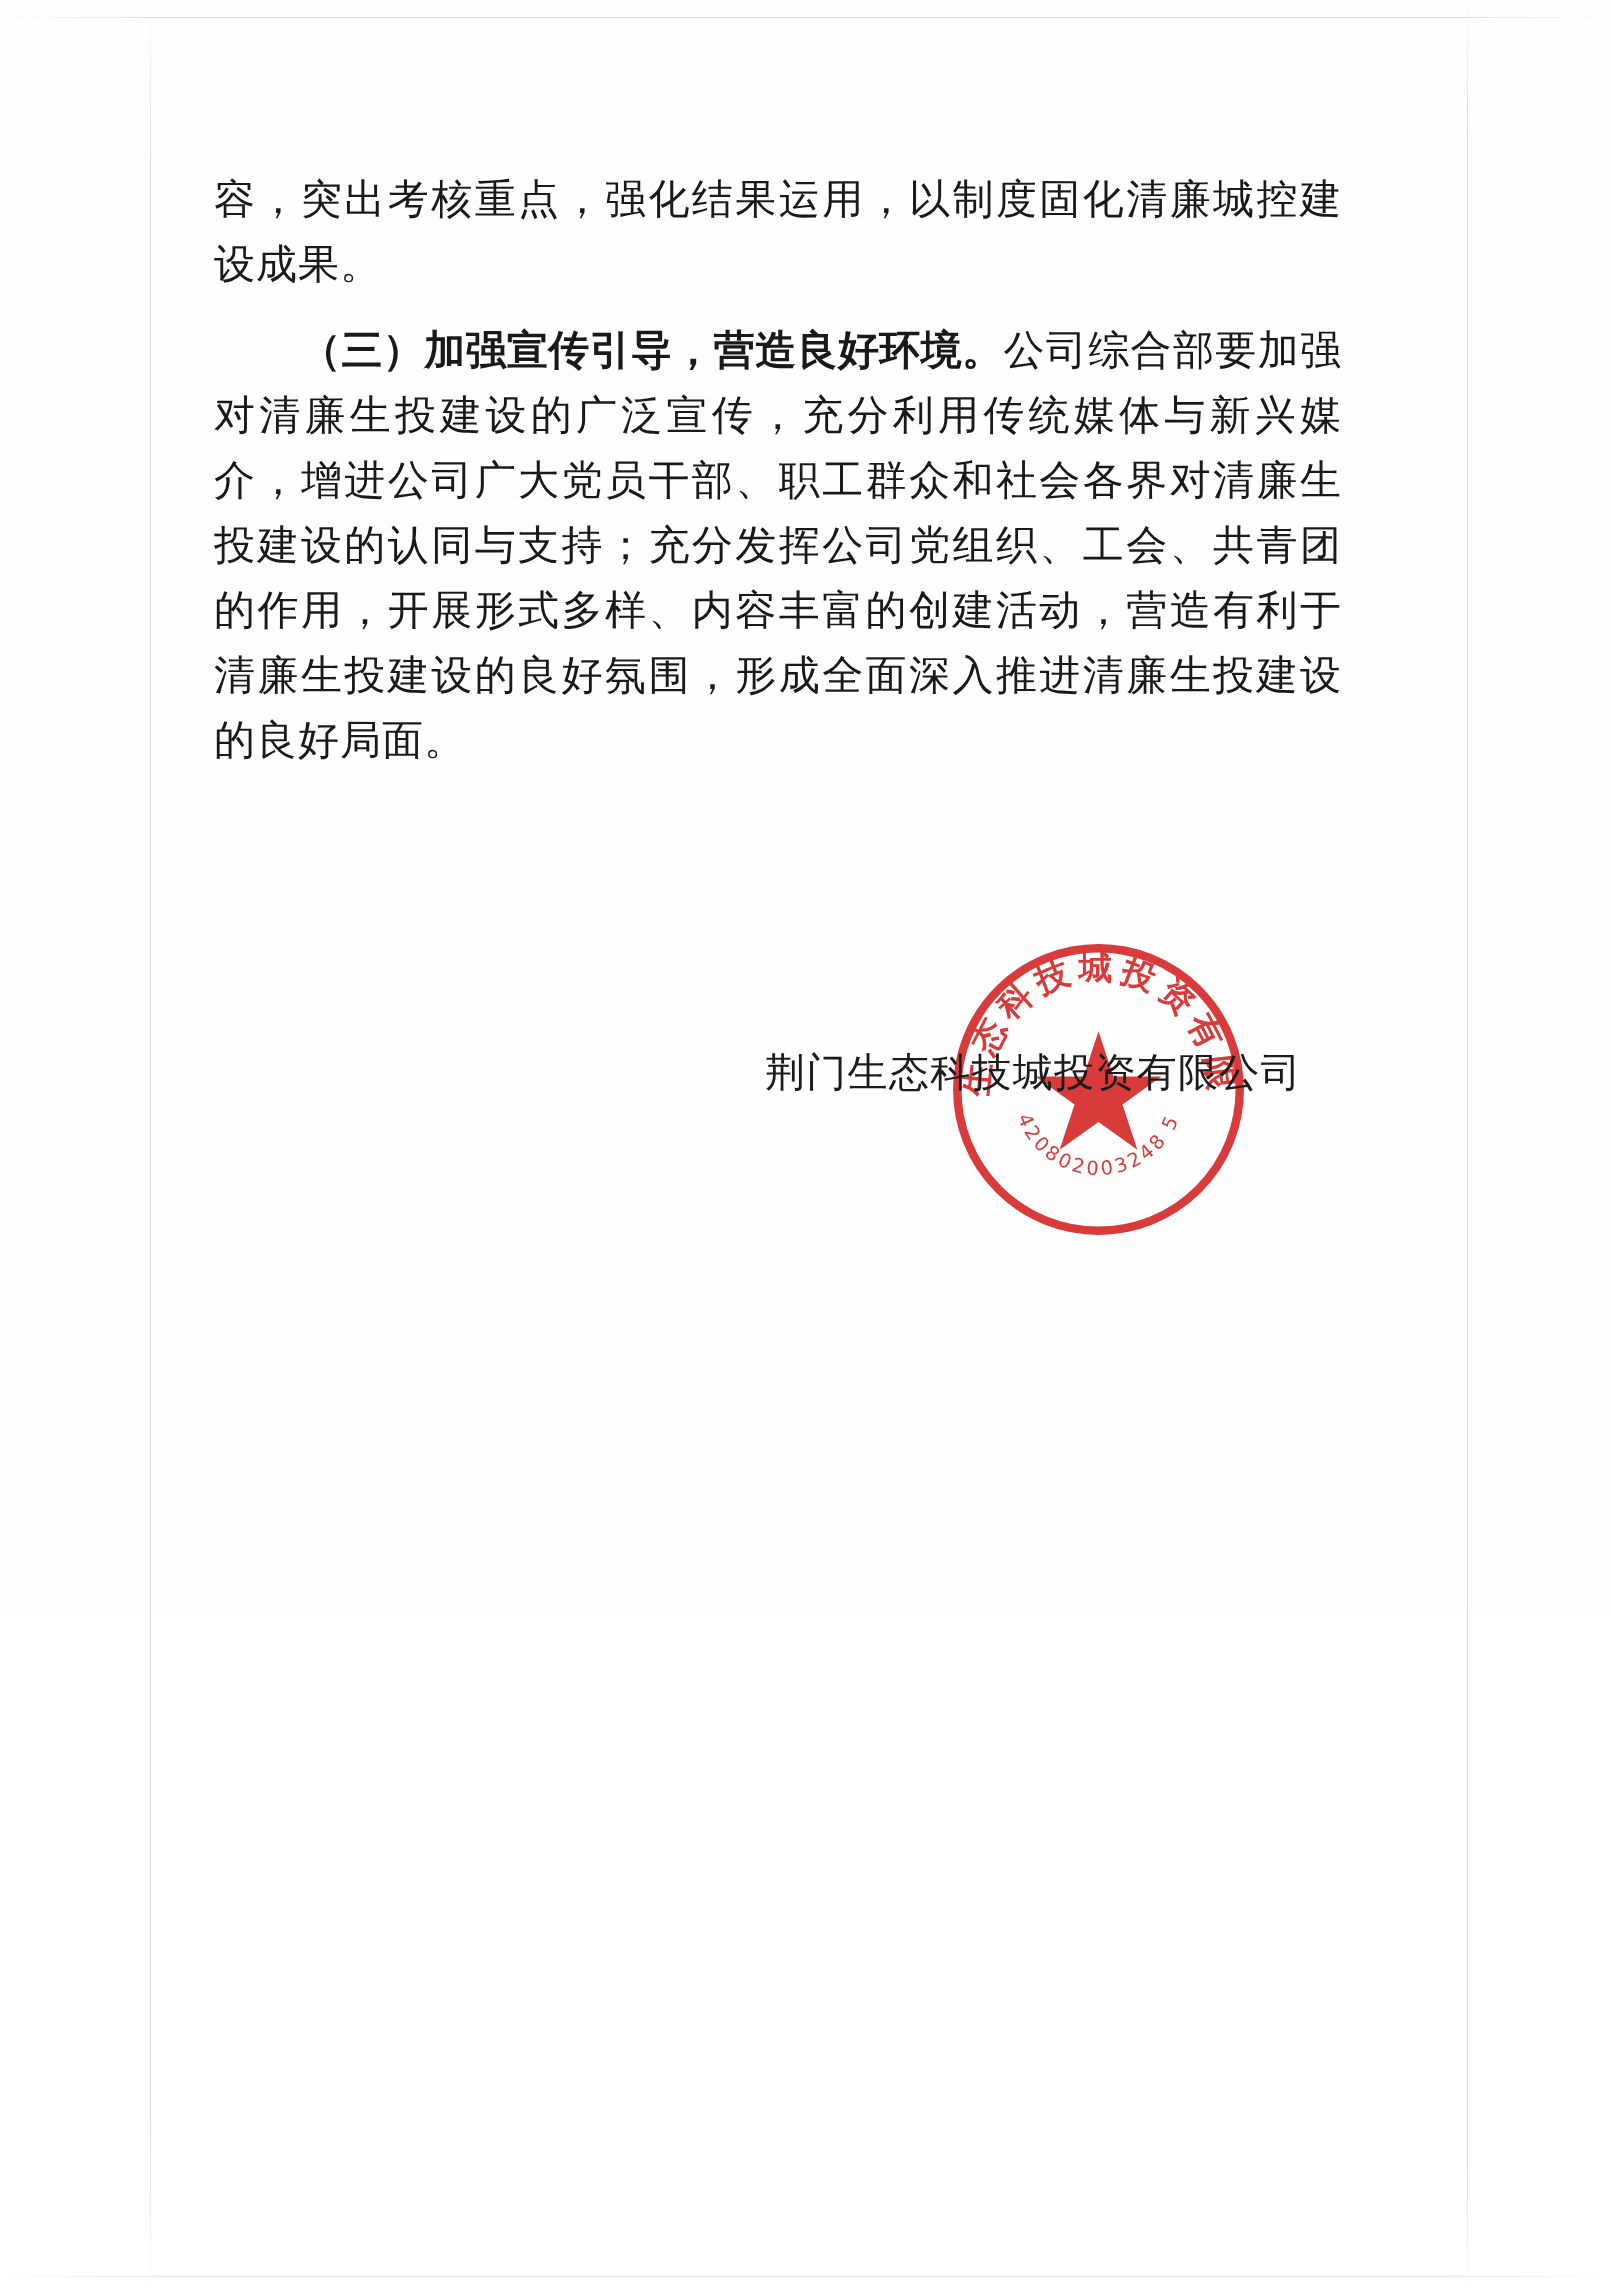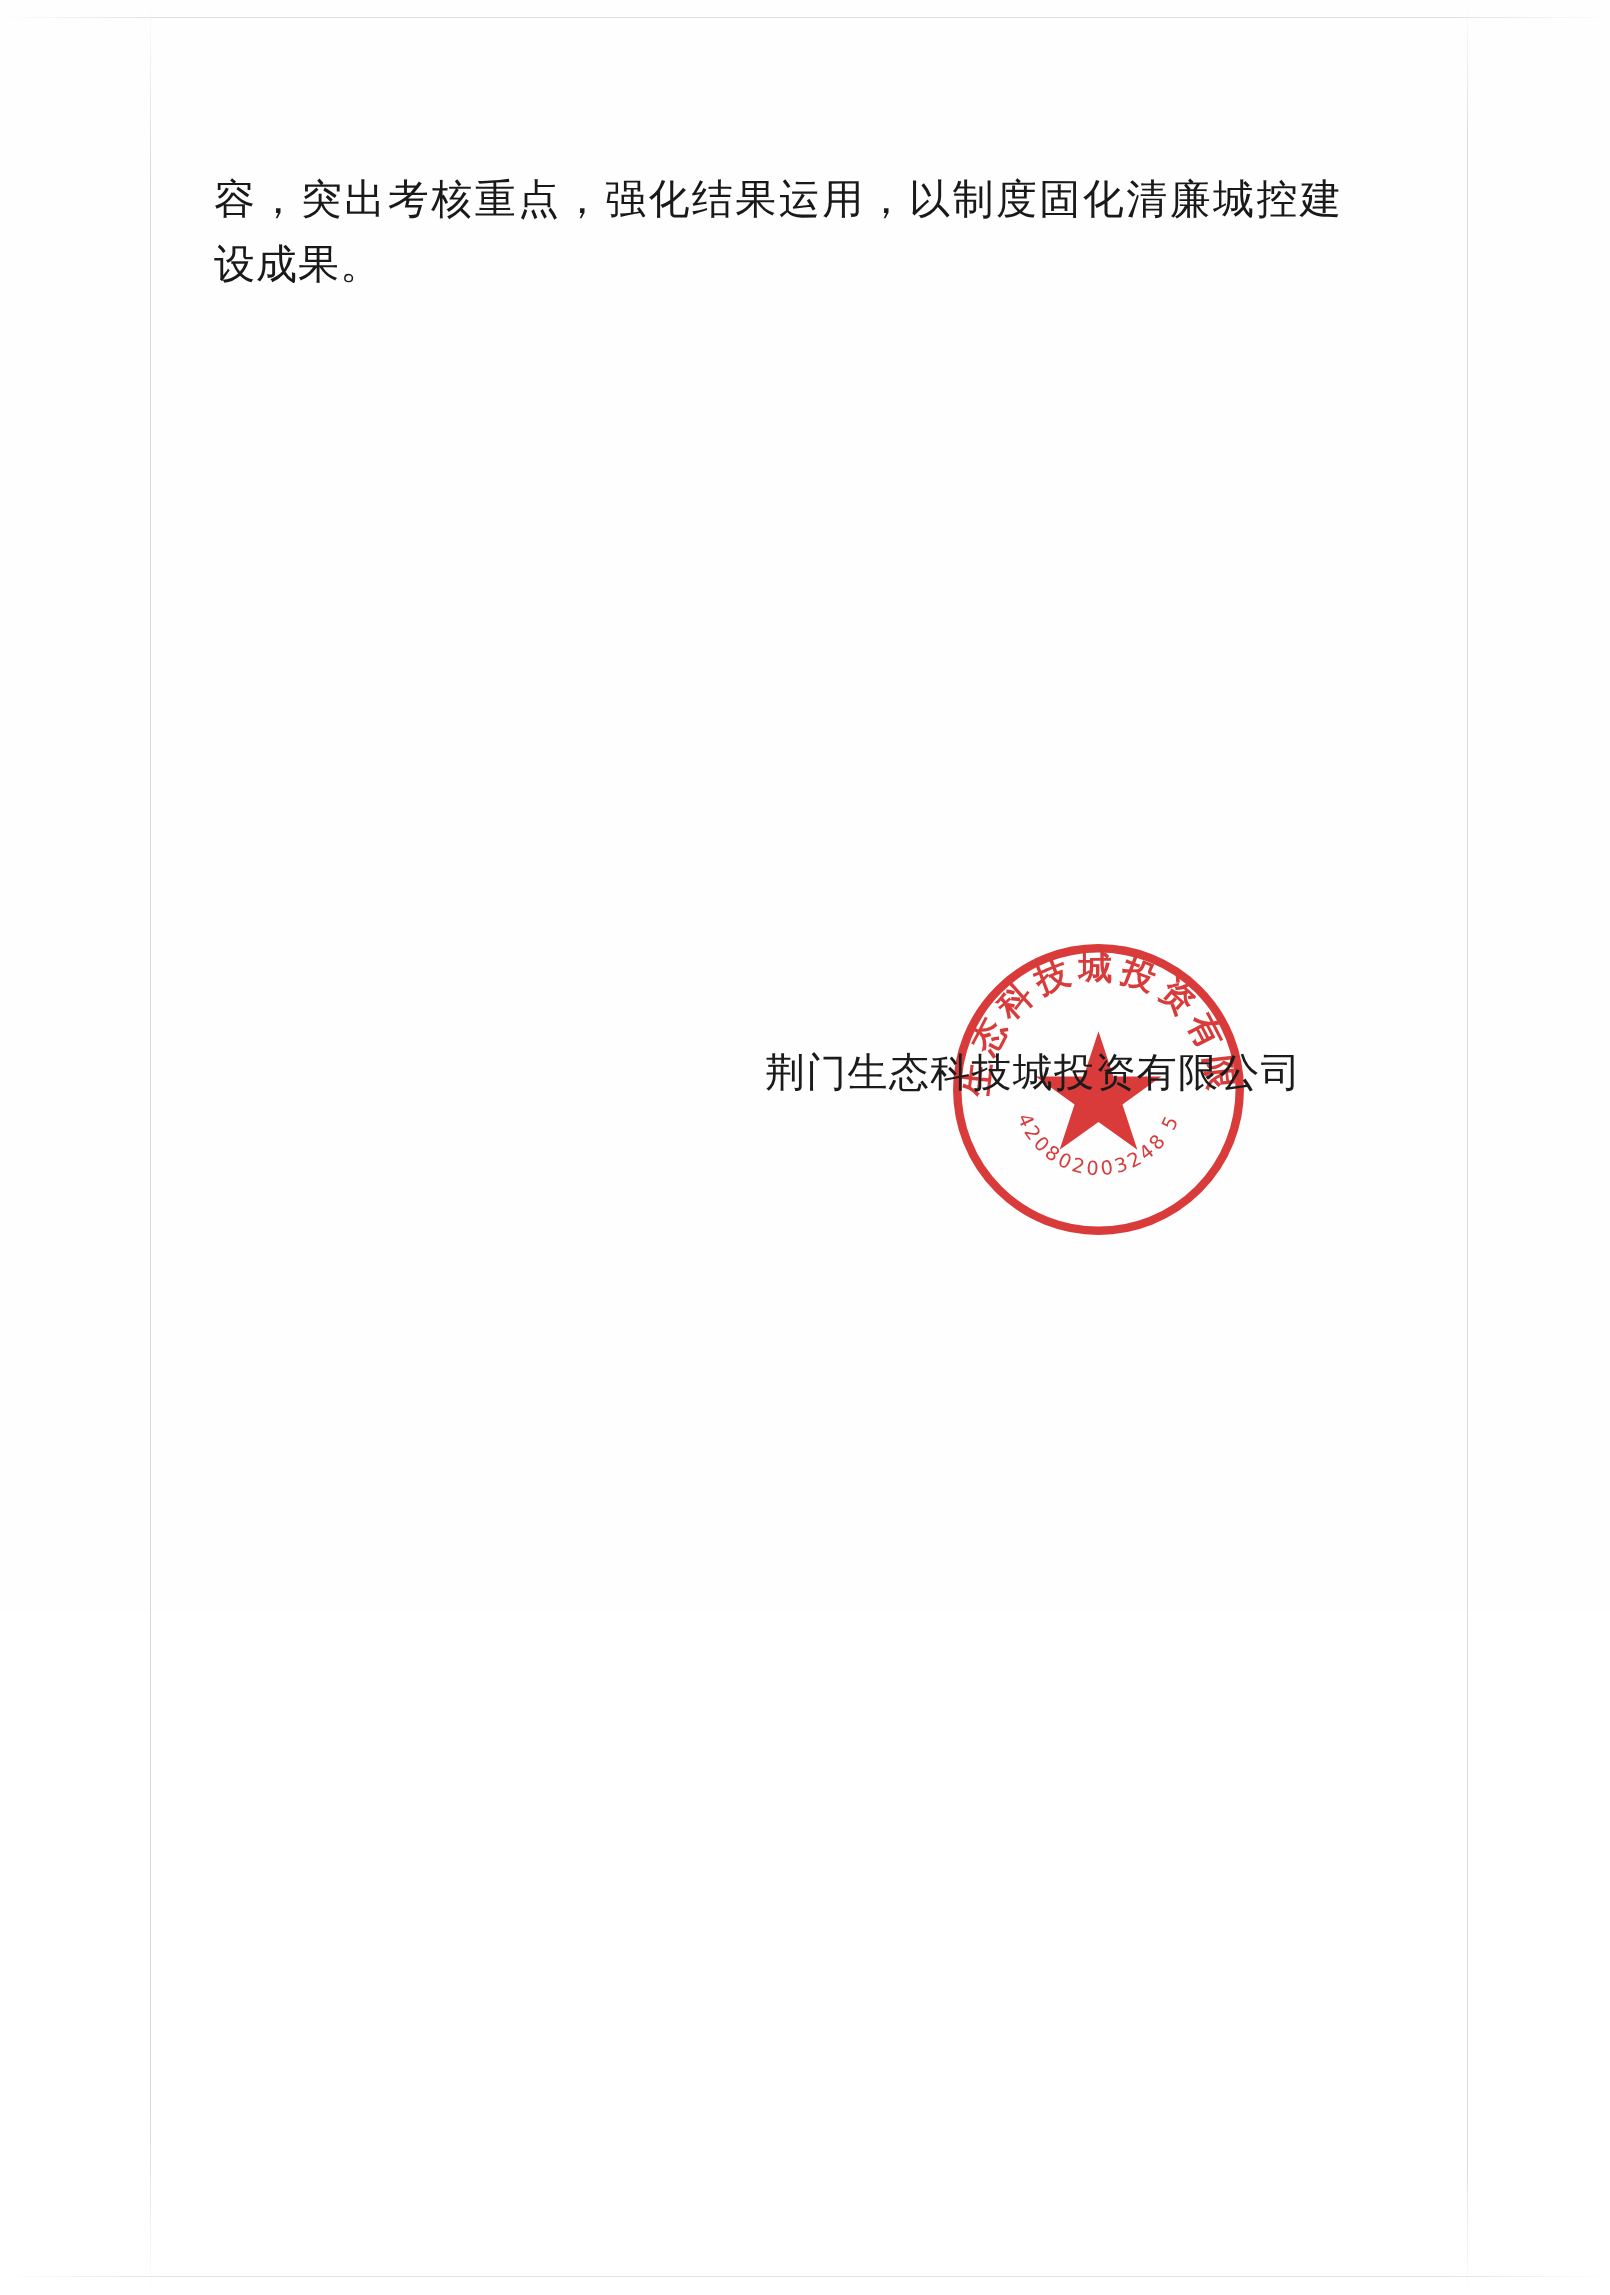--- a/index.html
+++ b/index.html
@@ -131,20 +131,21 @@
 
   <div class="scan-edge-top"></div>
   <div class="scan-edge-left"></div>
   <div class="scan-edge-right"></div>
   <div class="scan-edge-bottom"></div>
 
   <div class="doc-body">
 
     <p class="para">容，突出考核重点，强化结果运用，以制度固化清廉城控建设成果。</p>
 
+    <p class="para indent"><span class="heading-run">（三）加强宣传引导，营造良好环境。</span><span>公司综合部要加强对清廉生投建设的广泛宣传，充分利用传统媒体与新兴媒介，增进公司广大党员干部、职工群众和社会各界对清廉生投建设的认同与支持；充分发挥公司党组织、工会、共青团的作用，开展形式多样、内容丰富的创建活动，营造有利于清廉生投建设的良好氛围，形成全面深入推进清廉生投建设的良好局面。</span></p>
 
   </div>
 
   <div class="seal">
     <svg width="311" height="311" viewBox="0 0 480 480" xmlns="http://www.w3.org/2000/svg">
       <defs>
         <path id="sealArcTop" d="M 70,240 A 170,170 0 0 1 410,240" fill="none"></path>
         <path id="sealArcBottom" d="M 108,240 A 132,132 0 0 0 372,240" fill="none"></path>
       </defs>
       <circle cx="240" cy="240" r="218" fill="none" stroke="#d42020" stroke-width="13"></circle>

